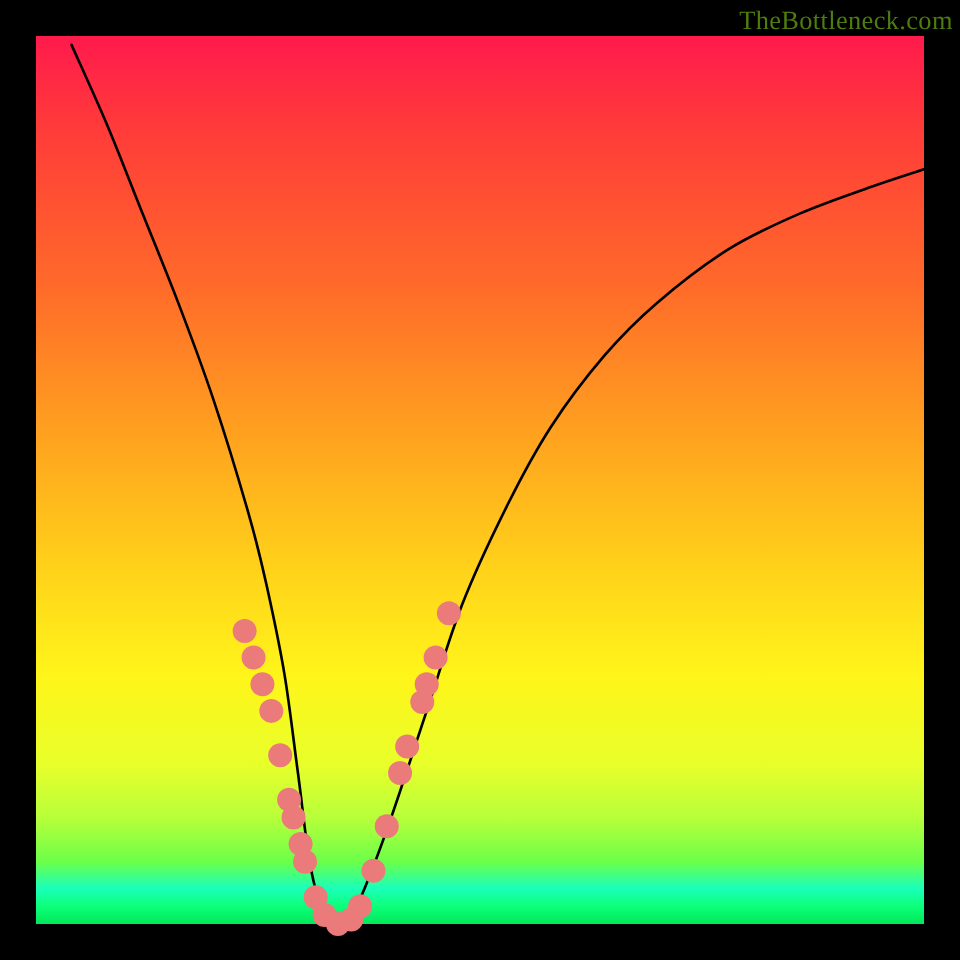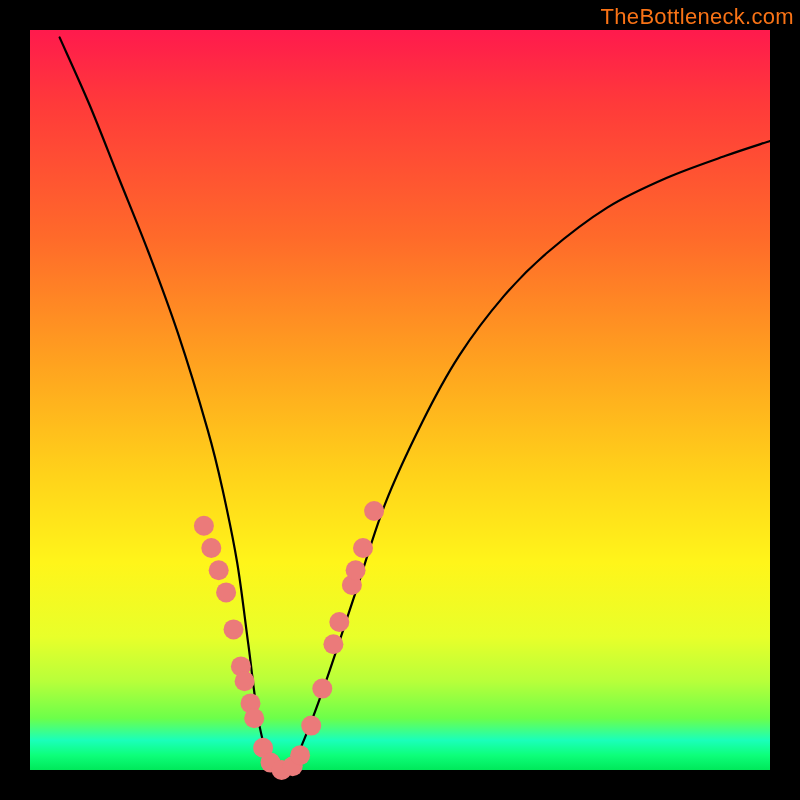--- a/index.html
+++ b/index.html
@@ -37,25 +37,26 @@
       #6cff4a 93%,
       #1affba 96%,
       #0dff7a 98%,
       #00e85a 100%
     );
   }
   .watermark {
     position: absolute;
     top: 4px;
     right: 6px;
-    color: #f97316;
+    color: #4d7c0f;
     font-size: 22px;
     font-weight: 500;
     letter-spacing: 0.3px;
     user-select: none;
+    font-family: Liberation Serif, serif;
   }
   svg.overlay {
     position: absolute;
     left: 0;
     top: 0;
     width: 800px;
     height: 800px;
     pointer-events: none;
   }
   

